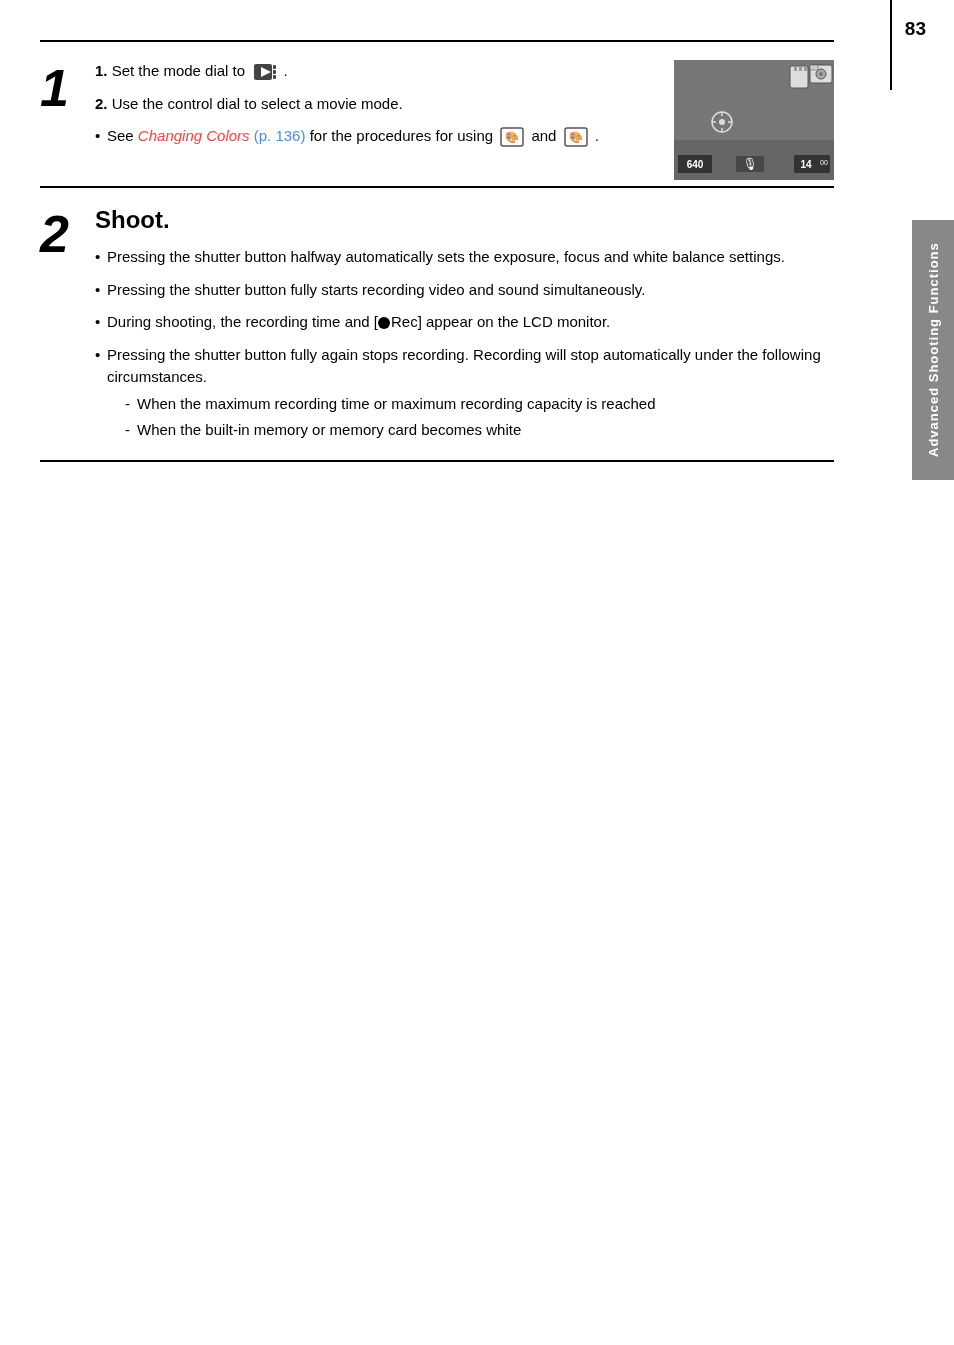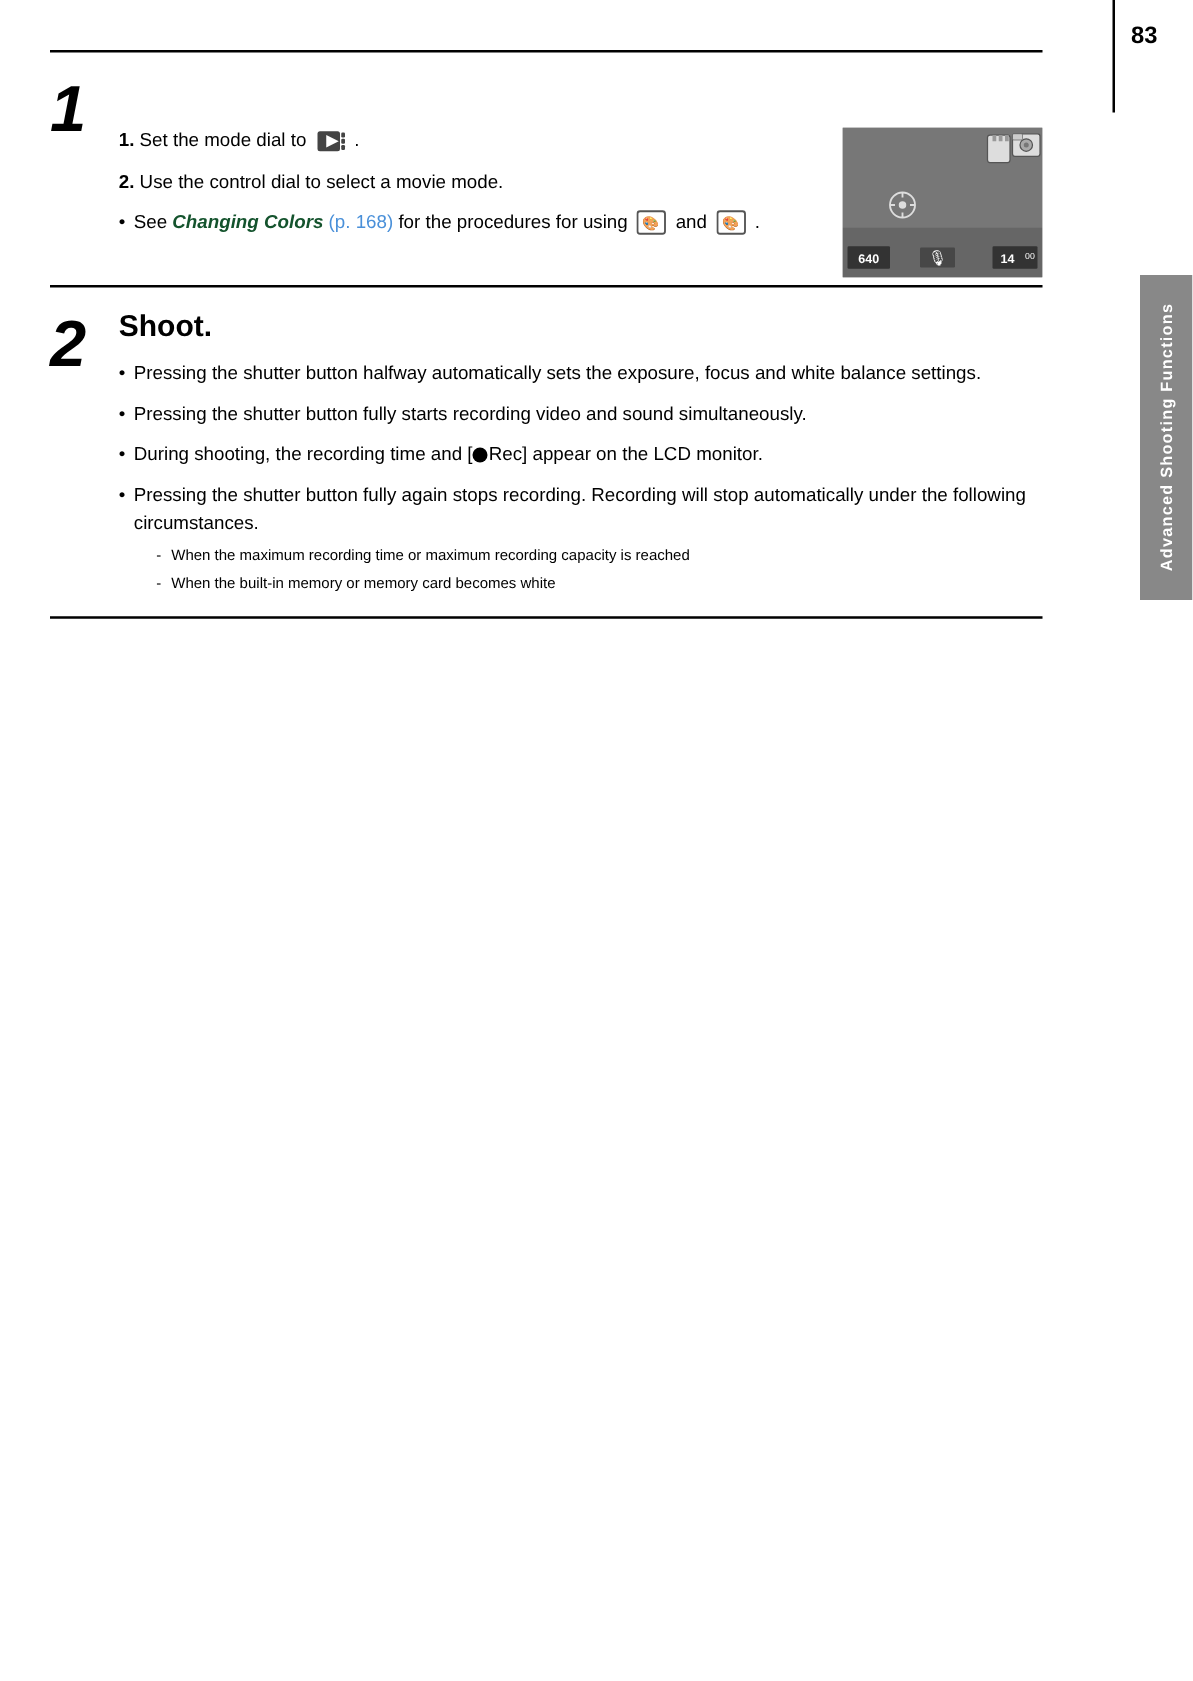--- a/index.html
+++ b/index.html
@@ -93,21 +93,20 @@
       font-size: 24px;
       font-weight: 900;
       margin-bottom: 12px;
       color: #000;
     }
 
     .step-row {
       display: flex;
       align-items: flex-start;
       gap: 24px;
-      margin-top: 42px;
     }
 
     .step-text {
       flex: 1;
     }
 
     .numbered-item {
       margin-bottom: 10px;
       font-size: 15px;
       line-height: 1.5;
@@ -126,34 +125,33 @@
     }
 
     .bullet-item::before {
       content: "•";
       position: absolute;
       left: 0;
     }
 
     .italic-link {
       font-style: italic;
-      color: #14532d;
-      font-weight: bold;
+      color: #ef4444;
     }
 
     .blue-link {
       color: #4a90d9;
     }
 
     .bullet-items-section {
       margin-top: 4px;
     }
 
     .sub-dash {
-      font-size: 12px;
+      font-size: 15px;
       line-height: 1.5;
       padding-left: 30px;
       position: relative;
       margin-top: 4px;
     }
 
     .sub-dash::before {
       content: "-";
       position: absolute;
       left: 18px;
@@ -205,21 +203,21 @@
               </svg>
             </span>
             .
           </div>
           <div class="numbered-item">
             <span class="num">2.</span>
             Use the control dial to select a movie mode.
           </div>
           <div class="bullet-item">
             See <span class="italic-link">Changing Colors</span>
-            <span class="blue-link">(p. 168)</span>
+            <span class="blue-link">(p. 136)</span>
             for the procedures for using
             
             <span style="display:inline-flex;align-items:center;vertical-align:middle;margin:0 3px;">
               <svg width="24" height="20" viewBox="0 0 24 20">
                 <rect x="1" y="1" width="22" height="18" rx="2" fill="none" stroke="#555" stroke-width="1.5"></rect>
                 <text x="12" y="14" text-anchor="middle" font-size="11" font-weight="bold" fill="#333" font-family="Arial">🎨</text>
               </svg>
             </span>
             and
             <span style="display:inline-flex;align-items:center;vertical-align:middle;margin:0 3px;">

